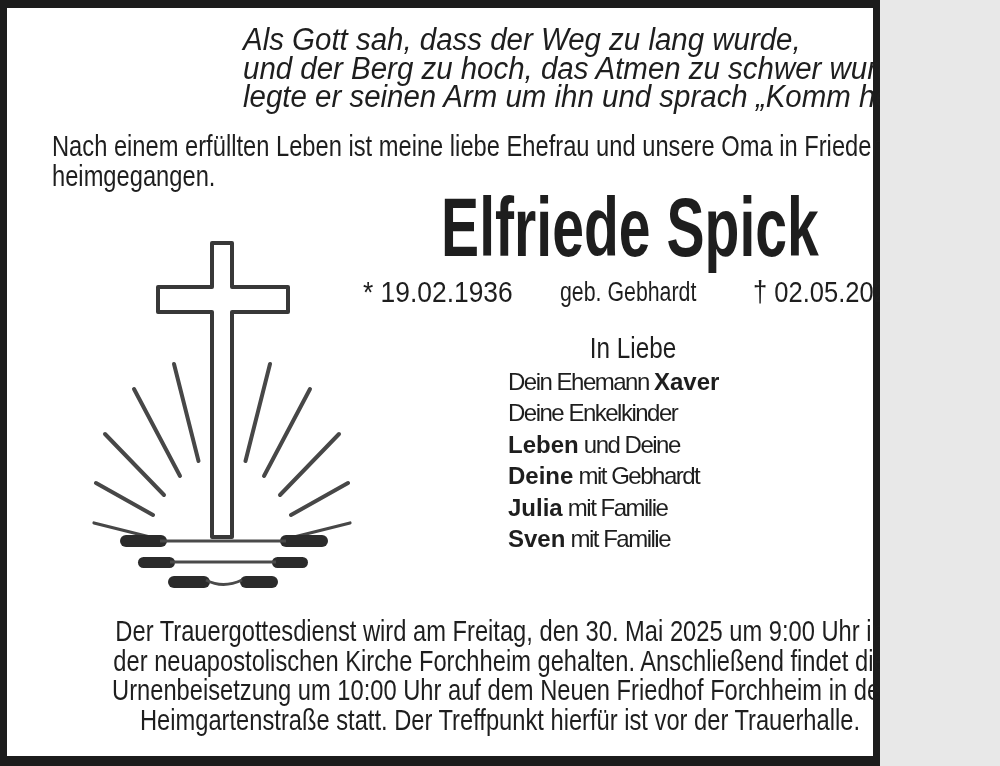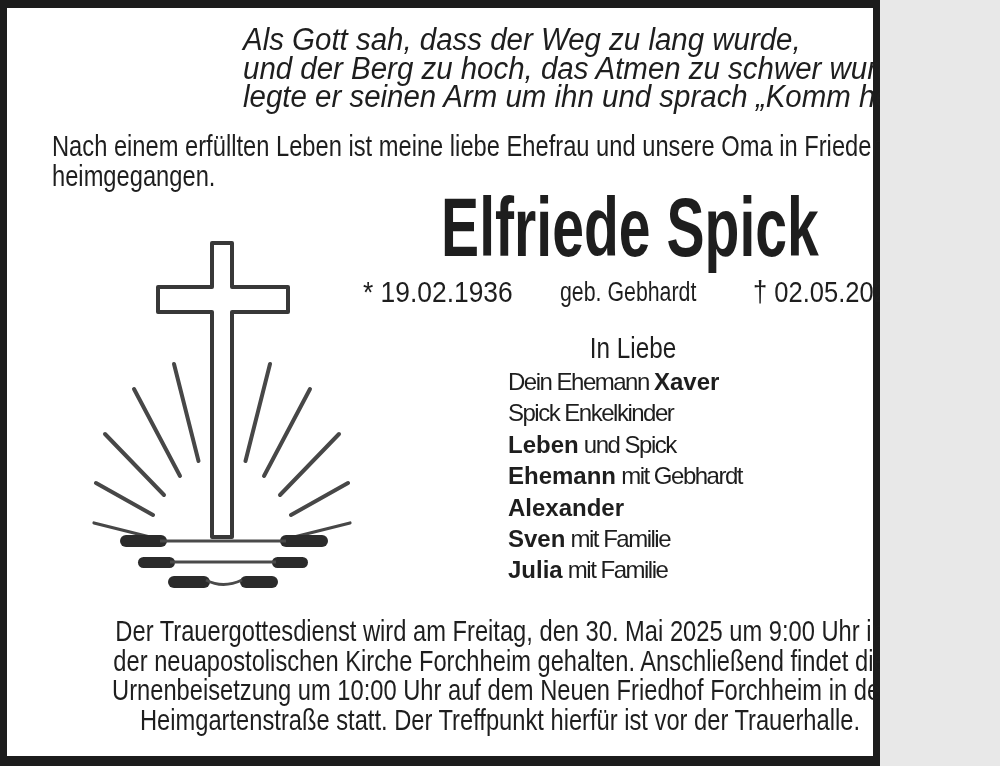--- a/index.html
+++ b/index.html
@@ -73,26 +73,25 @@
   <div class="name">Elfriede Spick</div>
 
   <div class="birth">* 19.02.1936</div>
   <div class="maiden">geb. Gebhardt</div>
   <div class="death">† 02.05.2025</div>
 
   <div class="inliebe">In Liebe</div>
 
   <div class="mourners">
     <div class="mrow"><span class="cond">Dein Ehemann </span><span class="mname">Xaver</span><span class="cond"></span></div>
-    <div class="mrow"><span class="cond">Spick Enkelkinder</span><span class="mname"></span><span class="cond"></span></div>
-    <div class="mrow"><span class="cond"></span><span class="mname">Leben</span><span class="cond"> und Spick</span></div>
-    <div class="mrow"><span class="cond"></span><span class="mname">Ehemann</span><span class="cond"> mit Gebhardt</span></div>
-    <div class="mrow"><span class="cond"></span><span class="mname">Alexander</span><span class="cond"></span></div>
+    <div class="mrow"><span class="cond">Deine Enkelkinder</span><span class="mname"></span><span class="cond"></span></div>
+    <div class="mrow"><span class="cond"></span><span class="mname">Leben</span><span class="cond"> und Deine</span></div>
+    <div class="mrow"><span class="cond"></span><span class="mname">Deine</span><span class="cond"> mit Gebhardt</span></div>
+    <div class="mrow"><span class="cond"></span><span class="mname">Julia</span><span class="cond"> mit Familie</span></div>
     <div class="mrow"><span class="cond"></span><span class="mname">Sven</span><span class="cond"> mit Familie</span></div>
-    <div class="mrow"><span class="cond"></span><span class="mname">Julia</span><span class="cond"> mit Familie</span></div>
   </div>
 
   <svg class="emblem" width="270" height="355" viewBox="0 0 270 355" aria-hidden="true">
 
     <g stroke="#474747" stroke-width="4" stroke-linecap="round">
       <line x1="108.5" y1="221" x2="84" y2="124"></line>
       <line x1="90" y1="236" x2="44" y2="149"></line>
       <line x1="74" y1="255" x2="15" y2="194"></line>
       <line x1="63" y1="275" x2="6" y2="243"></line>
       <line x1="60" y1="297" x2="4" y2="283" stroke-width="3.2"></line>

